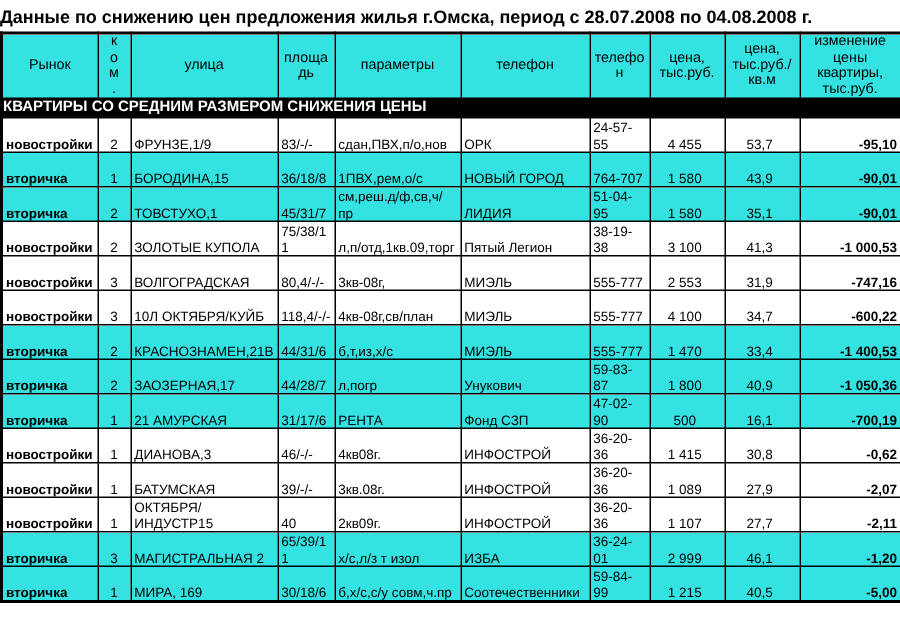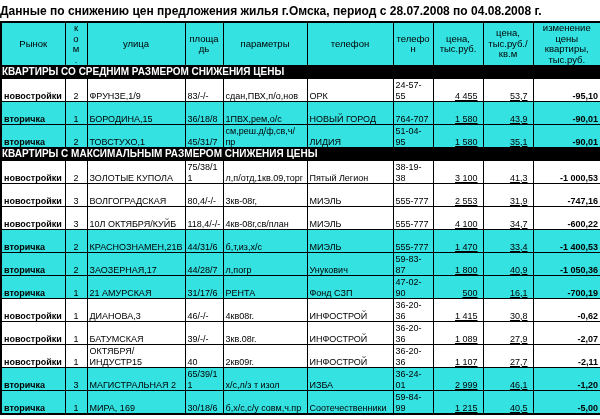--- a/index.html
+++ b/index.html
@@ -51,21 +51,21 @@
   tr.data td {
     height: 22px;
     font-size: 9px;
     line-height: 10.5px;
     vertical-align: bottom;
     background: #ffffff;
   }
   tr.data.secondary td { background: #35e2e2; }
   td.c-market { font-weight: bold; }
   td.c-rooms  { text-align: center; }
-  td.c-price, td.c-price_m2 { text-align: right; padding-right: 5px; text-decoration: underline; }
+  td.c-price, td.c-price_m2 { text-align: center; padding-right: 5px; }
   td.c-change { font-weight: bold; text-align: right; }
 </style>
 </head>
 <body>
 
 <div class="title">Данные по снижению цен предложения жилья г.Омска, период с 28.07.2008 по 04.08.2008 г.</div>
 
 <table>
   <colgroup>
     <col style="width:64px">
@@ -126,23 +126,20 @@
         <td class="c-rooms">2</td>
         <td class="c-street">ТОВСТУХО,1</td>
         <td class="c-area">45/31/7</td>
         <td class="c-params">см,реш.д/ф,св,ч/пр</td>
         <td class="c-seller">ЛИДИЯ</td>
         <td class="c-phone">51-04-95</td>
         <td class="c-price">1 580</td>
         <td class="c-price_m2">35,1</td>
         <td class="c-change">-90,01</td>
       </tr>
-      <tr class="section">
-        <td colspan="10">КВАРТИРЫ С МАКСИМАЛЬНЫМ РАЗМЕРОМ СНИЖЕНИЯ ЦЕНЫ</td>
-      </tr>
       <tr class="data new">
         <td class="c-market">новостройки</td>
         <td class="c-rooms">2</td>
         <td class="c-street">ЗОЛОТЫЕ КУПОЛА</td>
         <td class="c-area">75/38/11</td>
         <td class="c-params">л,п/отд,1кв.09,торг</td>
         <td class="c-seller">Пятый Легион</td>
         <td class="c-phone">38-19-38</td>
         <td class="c-price">3 100</td>
         <td class="c-price_m2">41,3</td>

